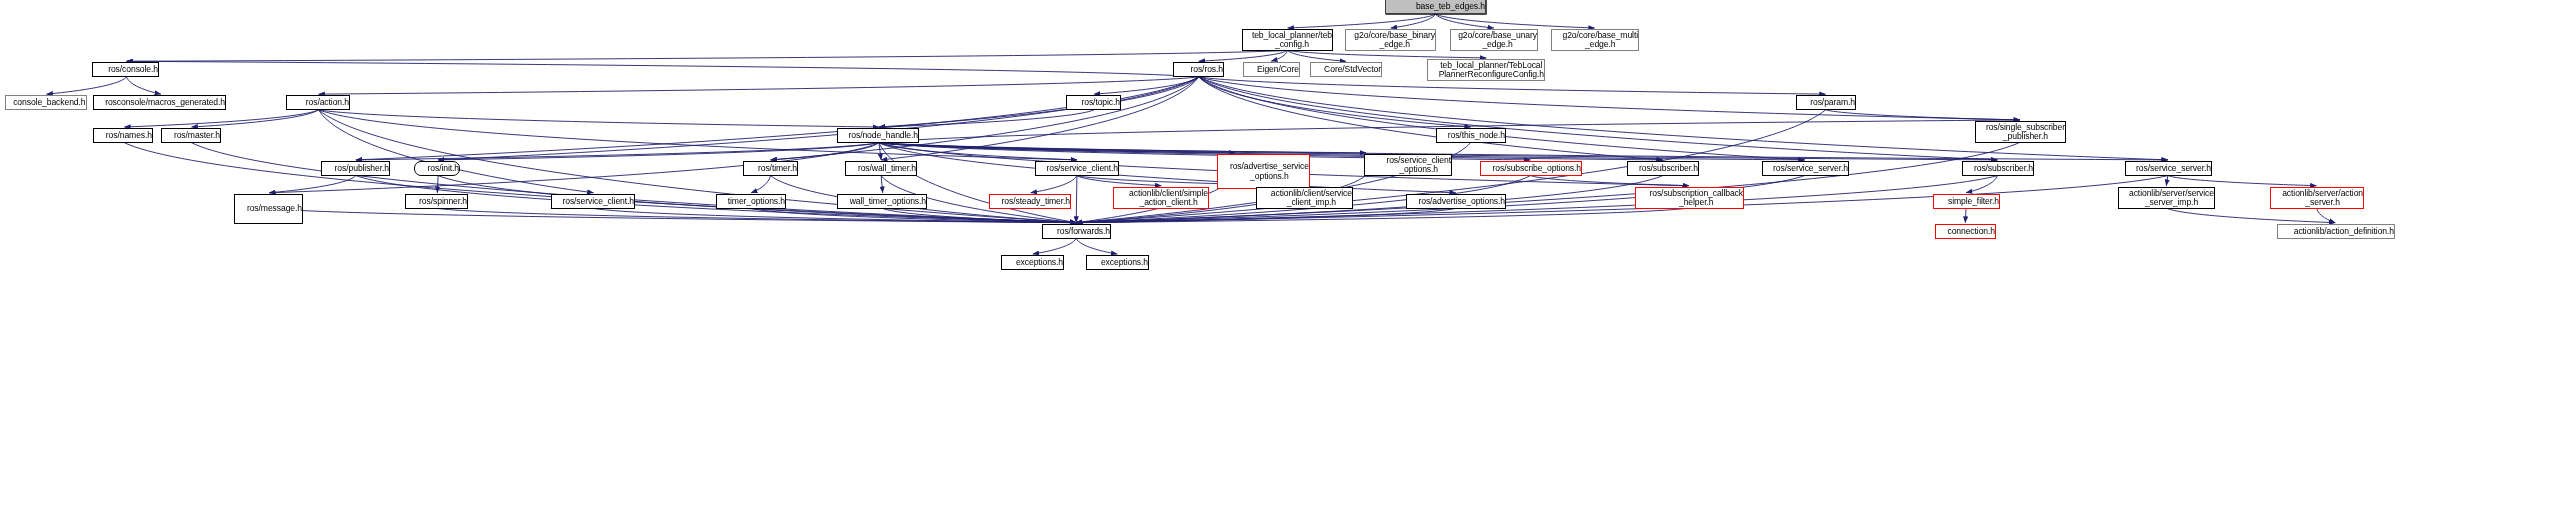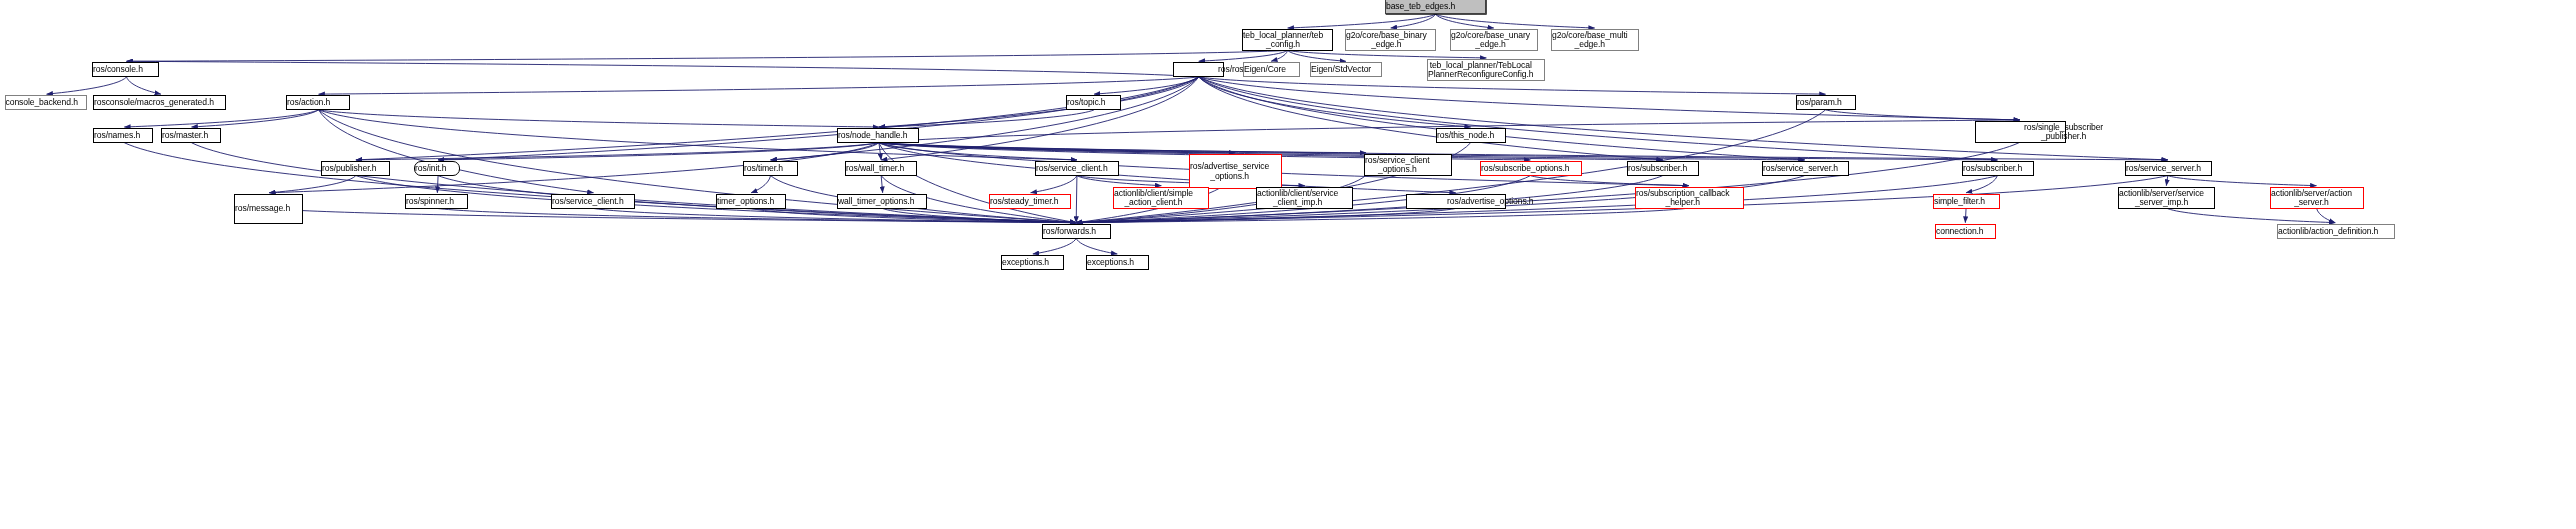--- a/index.html
+++ b/index.html
@@ -20,21 +20,21 @@
     left: 0; top: 0;
     width: 2576px;
     height: 529px;
     pointer-events: none;
   }
   .node {
     position: absolute;
     box-sizing: border-box;
     display: flex;
     align-items: center;
-    justify-content: flex-start;
+    justify-content: flex-end;
     text-align: center;
     font-size: 8.6px;
     line-height: 9.3px;
     color: #000000;
     background: #ffffff;
     border: 0.7px solid #808080;
     white-space: pre-line;
     letter-spacing: -0.1px;
     z-index: 5;
   }
@@ -156,40 +156,40 @@
 _config.h</span></div>
     <div class="node " style="left: 1345px; top: 29px; width: 91px; height: 22px;"><span>g2o/core/base_binary
 _edge.h</span></div>
     <div class="node " style="left: 1450px; top: 29px; width: 88px; height: 22px;"><span>g2o/core/base_unary
 _edge.h</span></div>
     <div class="node " style="left: 1551px; top: 29px; width: 88px; height: 22px;"><span>g2o/core/base_multi
 _edge.h</span></div>
     <div class="node b-black heavy" style="left: 92px; top: 62px; width: 67px; height: 15px;"><span>ros/console.h</span></div>
     <div class="node b-black heavy" style="left: 1173px; top: 62px; width: 51px; height: 15px; padding-left: 44px;"><span>ros/ros.h</span></div>
     <div class="node " style="left: 1243px; top: 62px; width: 57px; height: 15px;"><span>Eigen/Core</span></div>
-    <div class="node " style="left: 1310px; top: 62px; width: 72px; height: 15px;"><span>Eigen/StdVector</span></div>
+    <div class="node " style="left: 1310px; top: 62px; width: 72px; height: 15px;"><span>Core/StdVector</span></div>
     <div class="node " style="left: 1427px; top: 59px; width: 118px; height: 22px;"><span>teb_local_planner/TebLocal
 PlannerReconfigureConfig.h</span></div>
     <div class="node " style="left: 4.5px; top: 95px; width: 82px; height: 15px;"><span>console_backend.h</span></div>
     <div class="node b-black heavy" style="left: 93px; top: 95px; width: 133px; height: 15px;"><span>rosconsole/macros_generated.h</span></div>
     <div class="node b-black heavy" style="left: 286px; top: 95px; width: 64px; height: 15px;"><span>ros/action.h</span></div>
     <div class="node b-black heavy" style="left: 1066px; top: 95px; width: 55px; height: 15px;"><span>ros/topic.h</span></div>
     <div class="node b-black heavy" style="left: 1796px; top: 95px; width: 60px; height: 15px;"><span>ros/param.h</span></div>
     <div class="node b-black heavy" style="left: 93px; top: 128px; width: 60px; height: 15px;"><span>ros/names.h</span></div>
     <div class="node b-black heavy" style="left: 161px; top: 128px; width: 60px; height: 15px;"><span>ros/master.h</span></div>
     <div class="node b-black heavy" style="left: 837px; top: 128px; width: 82px; height: 15px;"><span>ros/node_handle.h</span></div>
     <div class="node b-black heavy" style="left: 1436px; top: 128px; width: 70px; height: 15px;"><span>ros/this_node.h</span></div>
     <div class="node b-black heavy" style="left: 1975px; top: 121px; width: 91px; height: 22px; padding-left: 48px;"><span>ros/single_subscriber
 _publisher.h</span></div>
     <div class="node b-black heavy" style="left: 321px; top: 161px; width: 69px; height: 15px;"><span>ros/publisher.h</span></div>
     <div class="node b-black heavy" style="left: 414px; top: 161px; width: 46px; height: 15px; border-radius: 7px;"><span>ros/init.h</span></div>
     <div class="node b-black heavy" style="left: 743px; top: 161px; width: 55px; height: 15px;"><span>ros/timer.h</span></div>
     <div class="node b-black heavy" style="left: 845px; top: 161px; width: 72px; height: 15px;"><span>ros/wall_timer.h</span></div>
     <div class="node b-black heavy" style="left: 1035px; top: 161px; width: 84px; height: 15px;"><span>ros/service_client.h</span></div>
-    <div class="node b-red" style="left: 1189px; top: 154px; width: 93px; height: 35px;"><span>ros/advertise_service
+    <div class="node b-red" style="left: 1217px; top: 154px; width: 93px; height: 35px;"><span>ros/advertise_service
 _options.h</span></div>
     <div class="node b-black heavy" style="left: 1322px; top: 154px; width: 88px; height: 22px; margin-left: 42px;"><span>ros/service_client
 _options.h</span></div>
     <div class="node b-red" style="left: 1480px; top: 161px; width: 102px; height: 15px;"><span>ros/subscribe_options.h</span></div>
     <div class="node b-black heavy" style="left: 1627px; top: 161px; width: 72px; height: 15px;"><span>ros/subscriber.h</span></div>
     <div class="node b-black heavy" style="left: 1762px; top: 161px; width: 87px; height: 15px;"><span>ros/service_server.h</span></div>
     <div class="node b-black heavy" style="left: 1962px; top: 161px; width: 72px; height: 15px;"><span>ros/subscriber.h</span></div>
     <div class="node b-black heavy" style="left: 2125px; top: 161px; width: 87px; height: 15px;"><span>ros/service_server.h</span></div>
     <div class="node b-black heavy" style="left: 234px; top: 194px; width: 69px; height: 30px;"><span>ros/message.h</span></div>
     <div class="node b-black heavy" style="left: 405px; top: 194px; width: 63px; height: 15px;"><span>ros/spinner.h</span></div>

